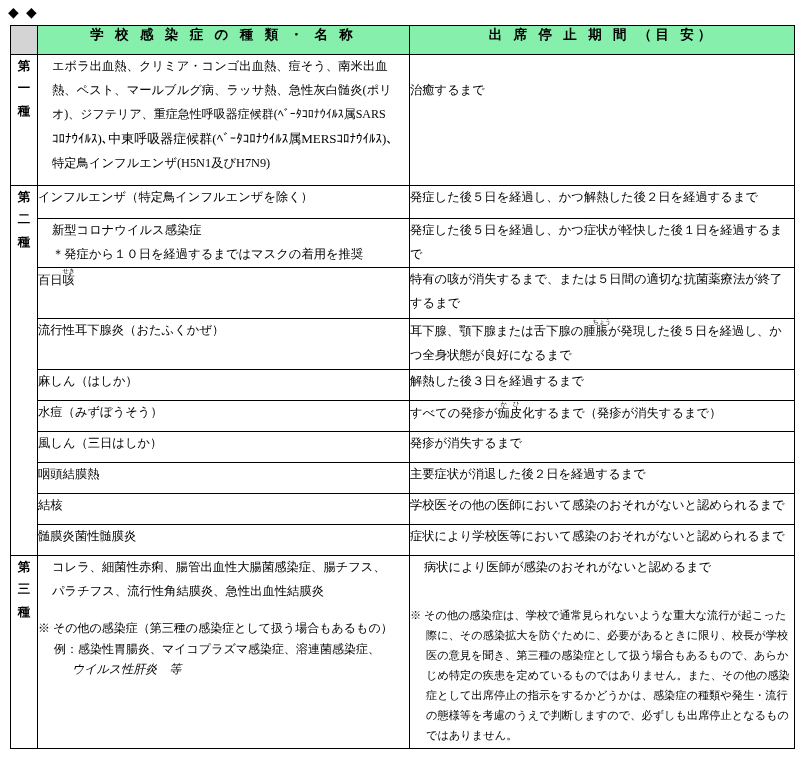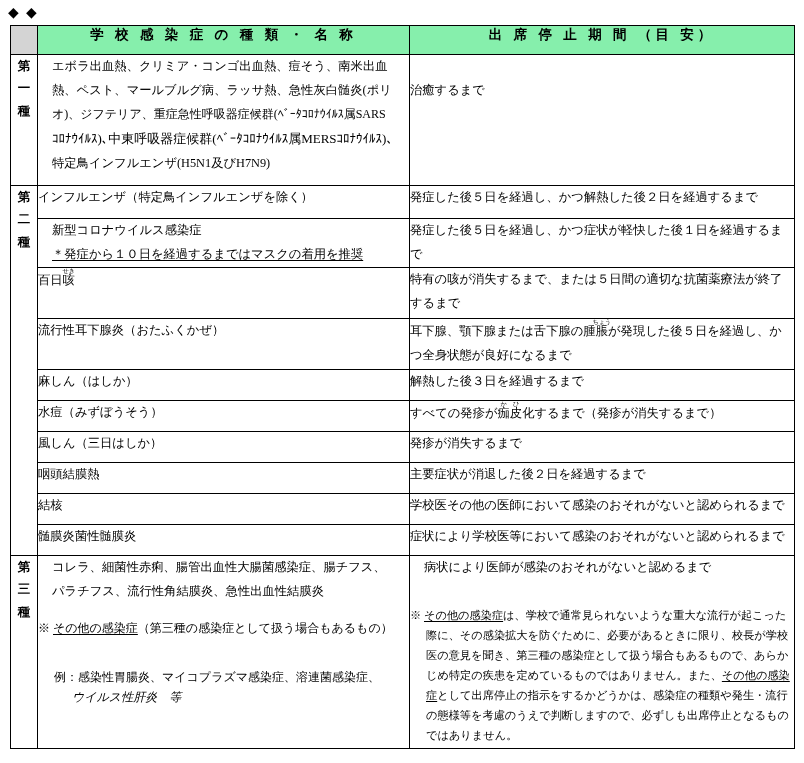--- a/index.html
+++ b/index.html
@@ -98,38 +98,38 @@
   
   td.name, td.term {
     font-size: 12.3px;
     line-height: 1.95;
     padding: 5px 7px 5px 9px;
     vertical-align: middle;
   }
   td.name.top, td.term.top { vertical-align: top; }
   td.term { padding-left: 9px; }
 
-  .uline { text-decoration: underline; text-underline-offset: 2px; }
+  .uline { text-underline-offset: 2px; }
 
   
   ruby { ruby-position: over; }
   rt {
     font-size: 6.2px;
     line-height: 1;
     letter-spacing: -0.2px;
     font-weight: normal;
   }
 
   
   .blk { display: block; margin-left: 14px; }
   .note {
     font-size: 12px;
     line-height: 1.72;
   }
-  .note .ind1 { display: block; padding-left: 16px; margin-top: 28px; }
+  .note .ind1 { display: block; padding-left: 16px; }
   .note .ind2 { display: block; padding-left: 34px; font-style: italic; }
   .note .hang {
     display: block;
     padding-left: 16px;
     text-indent: -16px;
   }
   .note-r {
     font-size: 11.2px;
     line-height: 1.78;
   }

